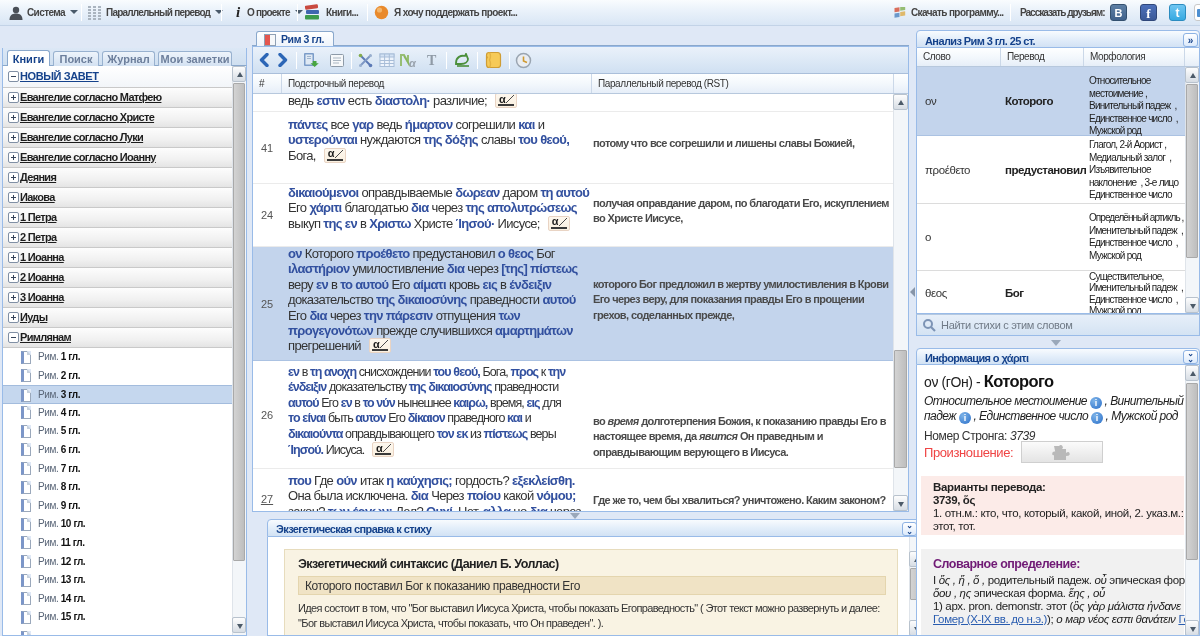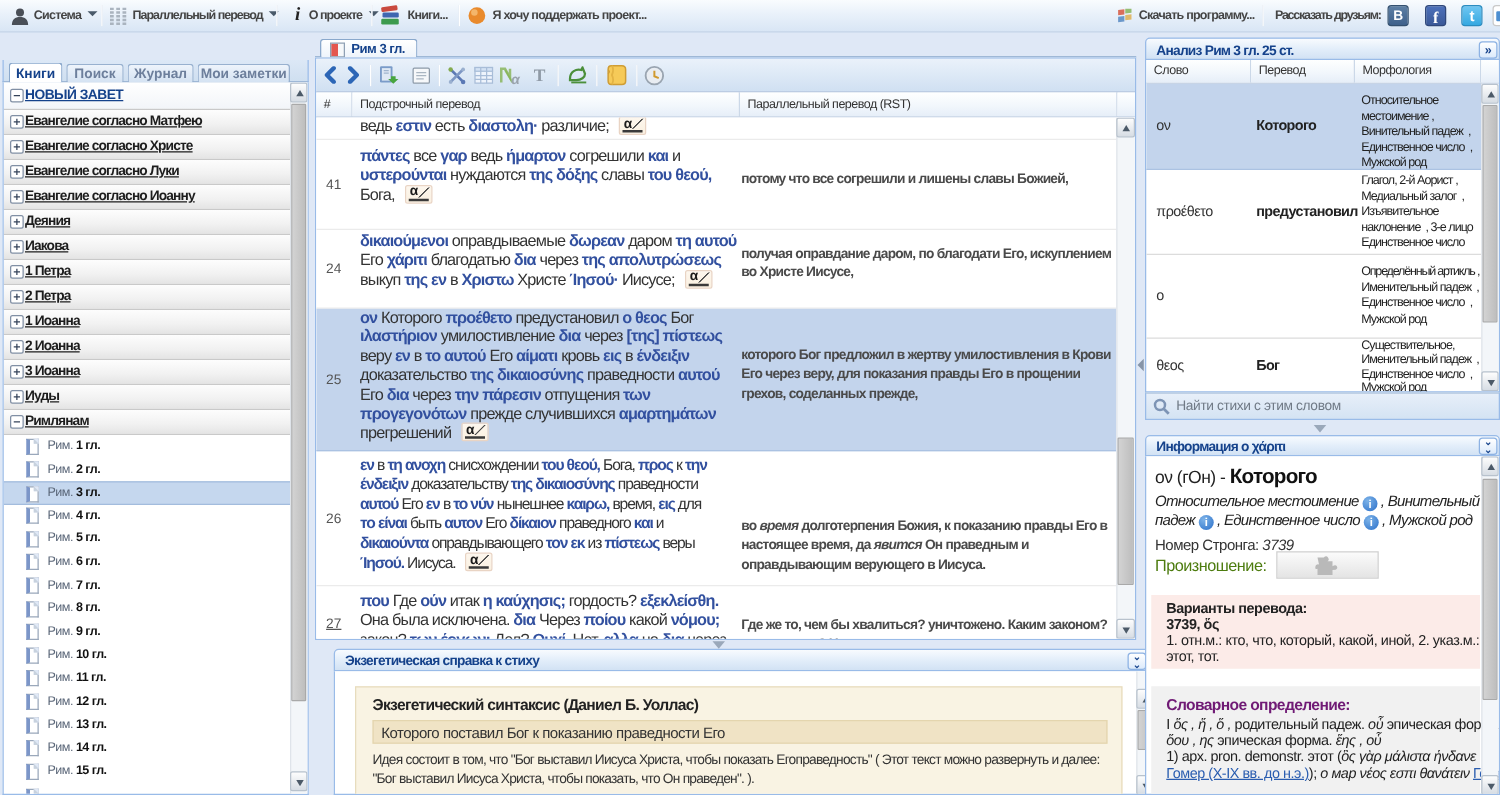--- a/index.html
+++ b/index.html
@@ -358,21 +358,21 @@
 
   <div class="abs" style="left:0;top:318px;width:284px;height:288px;">
     <div class="phead" style="left:0;top:0;width:284px;height:17px;">
         <span class="ht" style="top:3px;">Информация о χάριτι</span>
       <div class="tool" style="right:1px;top:1px;font-size:8px;line-height:6px;">⌄<br>⌄</div>
     </div>
     <div class="abs" style="left:0;top:17px;width:284px;height:271px;background:#fff;border:1px solid #99bbe8;border-top:none;overflow:hidden;">
       <div class="abs" style="left:7px;top:7px;font-size:14px;letter-spacing:-0.4px;color:#222;">ον (гОн) - <span style="font-size:16.5px;letter-spacing:-0.6px;font-weight:bold;color:#111;">Которого</span></div>
       <div class="abs" style="left:7px;top:29px;font-size:12px;letter-spacing:-0.55px;font-style:italic;color:#222;line-height:14.5px;white-space:nowrap;">Относительное местоимение <span class="info">i</span> , Винительный<br>падеж <span class="info">i</span> , Единственное число <span class="info">i</span> , Мужской род</div>
       <div class="abs" style="left:7px;top:64px;font-size:12px;letter-spacing:-0.4px;color:#333;">Номер Стронга: <i>3739</i></div>
-      <div class="abs" style="left:7px;top:80px;font-size:13px;letter-spacing:-0.4px;color:#4d7c0f;">Произношение:</div>
+      <div class="abs" style="left:7px;top:80px;font-size:13px;letter-spacing:-0.4px;color:#ef4444;">Произношение:</div>
       <div class="abs" style="left:104px;top:76px;width:82px;height:22px;background:linear-gradient(180deg,#fbfbfb,#e4e4e4);border:1px solid #cfcfcf;">
         <svg class="abs" style="left:30px;top:2px" width="19" height="18" viewBox="0 0 19 18">
             <path d="M7 2 q2 -2 3.4 0 q1.4 2 -0.4 3 h4 v4 q2.5 -1.8 3.5 0 q1 1.8 -1 2.8 l-2.5 0.2 v4 h-12 v-5 q-2 1 -1.8 -1.5 q0.2 -2.5 3 -2 l-1.2 -5.5 z" fill="#b9b9b9"></path>
           </svg>
       </div>
       <div class="abs" style="left:4px;top:111px;width:263px;height:59px;background:#fcebe8;">
         <div class="abs" style="left:12px;top:5px;font-size:11.5px;letter-spacing:-0.35px;line-height:13px;color:#222;white-space:nowrap;"><b>Варианты перевода:<br>3739, ὅς</b><br>1. отн.м.: кто, что, который, какой, иной, 2. указ.м.:<br>этот, тот.</div>
       </div>
       <div class="abs" style="left:4px;top:184px;width:263px;height:87px;background:#f1f1f1;">
         <div class="abs" style="left:12px;top:8px;font-size:12.5px;letter-spacing:-0.5px;font-weight:bold;color:#701a75;">Словарное определение:</div>

